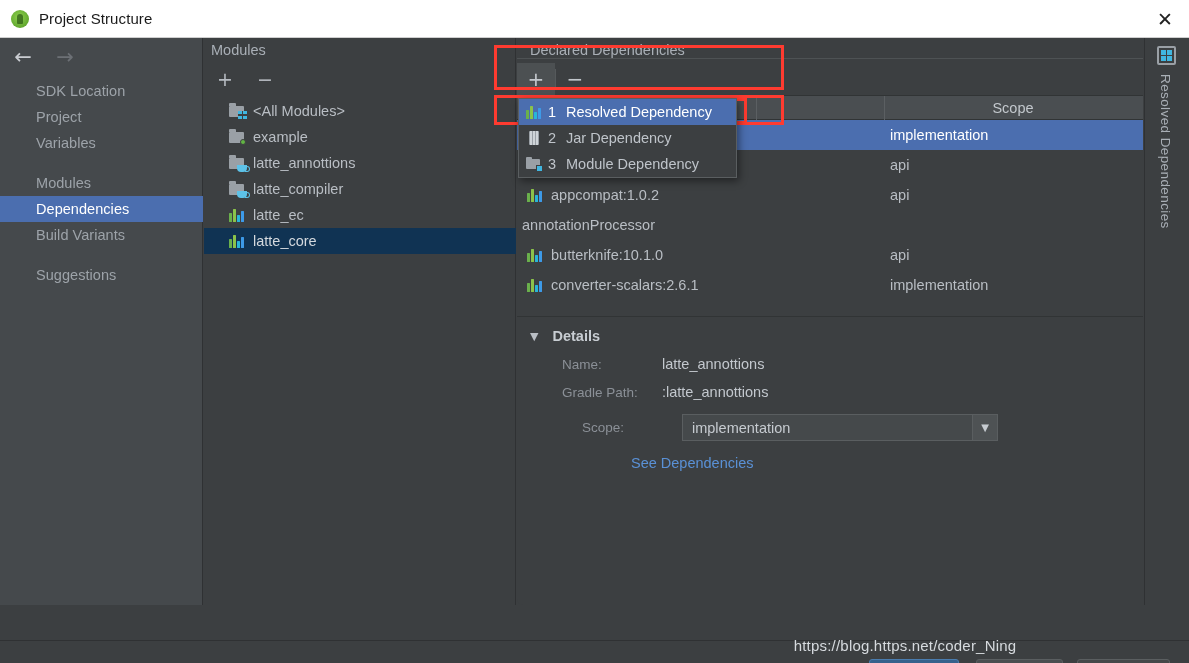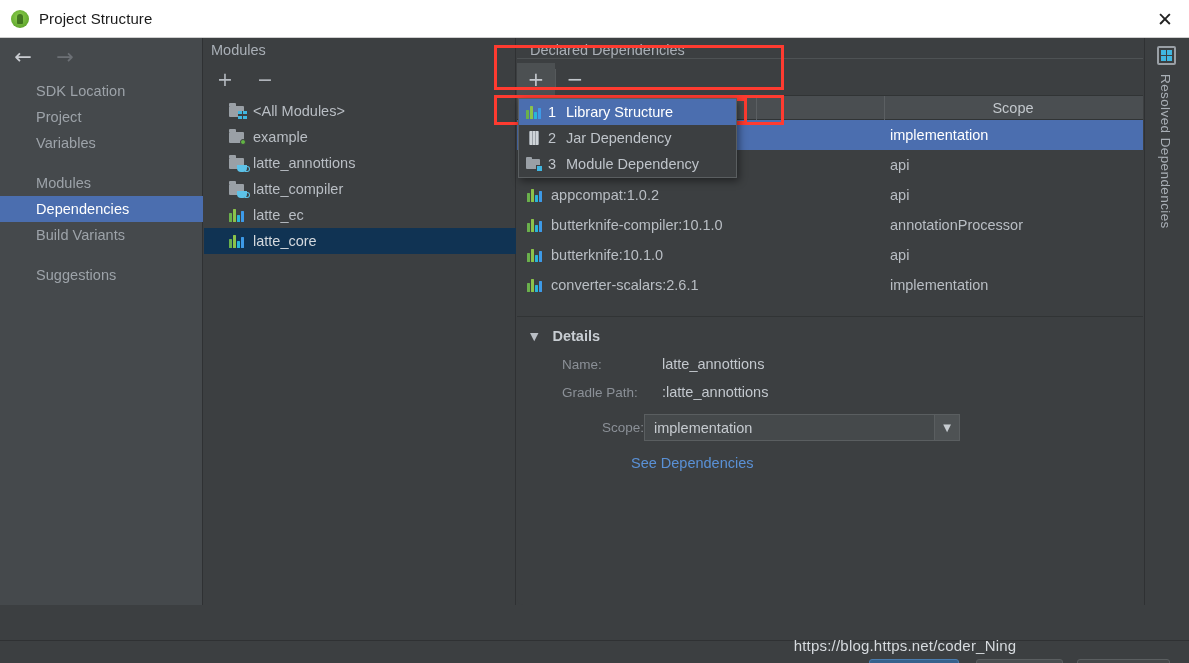--- a/index.html
+++ b/index.html
@@ -183,21 +183,21 @@
   
   .details { position: absolute; left: 0; top: 290px; width: 626px; }
   .details-head { display: flex; align-items: center; padding-left: 13px; }
   .caret { font-size: 11px; color: #b9bec4; font-family: "DejaVu Sans", sans-serif; }
   .details-label { margin-left: 14px; font-size: 14.5px; font-weight: bold; color: #c8cdd2; }
 
   .frow { display: flex; align-items: center; margin-top: 12px; padding-left: 45px; }
   .fkey { width: 100px; font-size: 13.5px; color: #8b9097; }
   .fval { font-size: 14.5px; color: #c3c8ce; }
 
-  .scope-row { display: flex; align-items: center; margin-top: 14px; padding-left: 27px; text-align: right; }
+  .scope-row { display: flex; align-items: center; margin-top: 14px; padding-left: 65px; }
   .combo {
     width: 316px; height: 27px; background: #45494b; border: 1px solid #5a5e60;
     display: flex; align-items: center; position: relative;
   }
   .combo .val { padding-left: 9px; font-size: 14.5px; color: #c6cbd0; }
   .combo .arrowbox {
     position: absolute; right: 0; top: 0; width: 25px; height: 25px;
     background: #4e5254; border-left: 1px solid #5a5e60;
     display: flex; align-items: center; justify-content: center;
     font-size: 10px; color: #c6cbd0; font-family: "DejaVu Sans", sans-serif;
@@ -437,29 +437,20 @@
               <span></span>
                 <span></span>
                 <span></span>
                 <span></span>
             </span>
             <span>appcompat:1.0.2</span>
           </span>
           <span class="dep-scope">api</span>
         </div>
         <div class="dep-row">
-          <span class="dep-name">
-            <span class="ico-lib">
-              <span></span>
-                <span></span>
-                <span></span>
-                <span></span>
-            </span>
-            <span>butterknife-compiler:10.1.0</span>
-          </span>
           <span class="dep-scope">annotationProcessor</span>
         </div>
         <div class="dep-row">
           <span class="dep-name">
             <span class="ico-lib">
               <span></span>
                 <span></span>
                 <span></span>
                 <span></span>
             </span>
@@ -536,21 +527,21 @@
 
   <div class="menu">
     <div class="menu-item selected">
       <span class="mi-ico lib">
         <span></span>
           <span></span>
           <span></span>
           <span></span>
       </span>
       <span class="menu-num">1</span>
-      <span>Library Structure</span>
+      <span>Resolved Dependency</span>
     </div>
     <div class="menu-item">
       <span class="mi-ico jar"></span>
       <span class="menu-num">2</span>
       <span>Jar Dependency</span>
     </div>
     <div class="menu-item">
       <span class="mi-ico mod">
         <span class="f"></span>
           <span class="b"></span>

